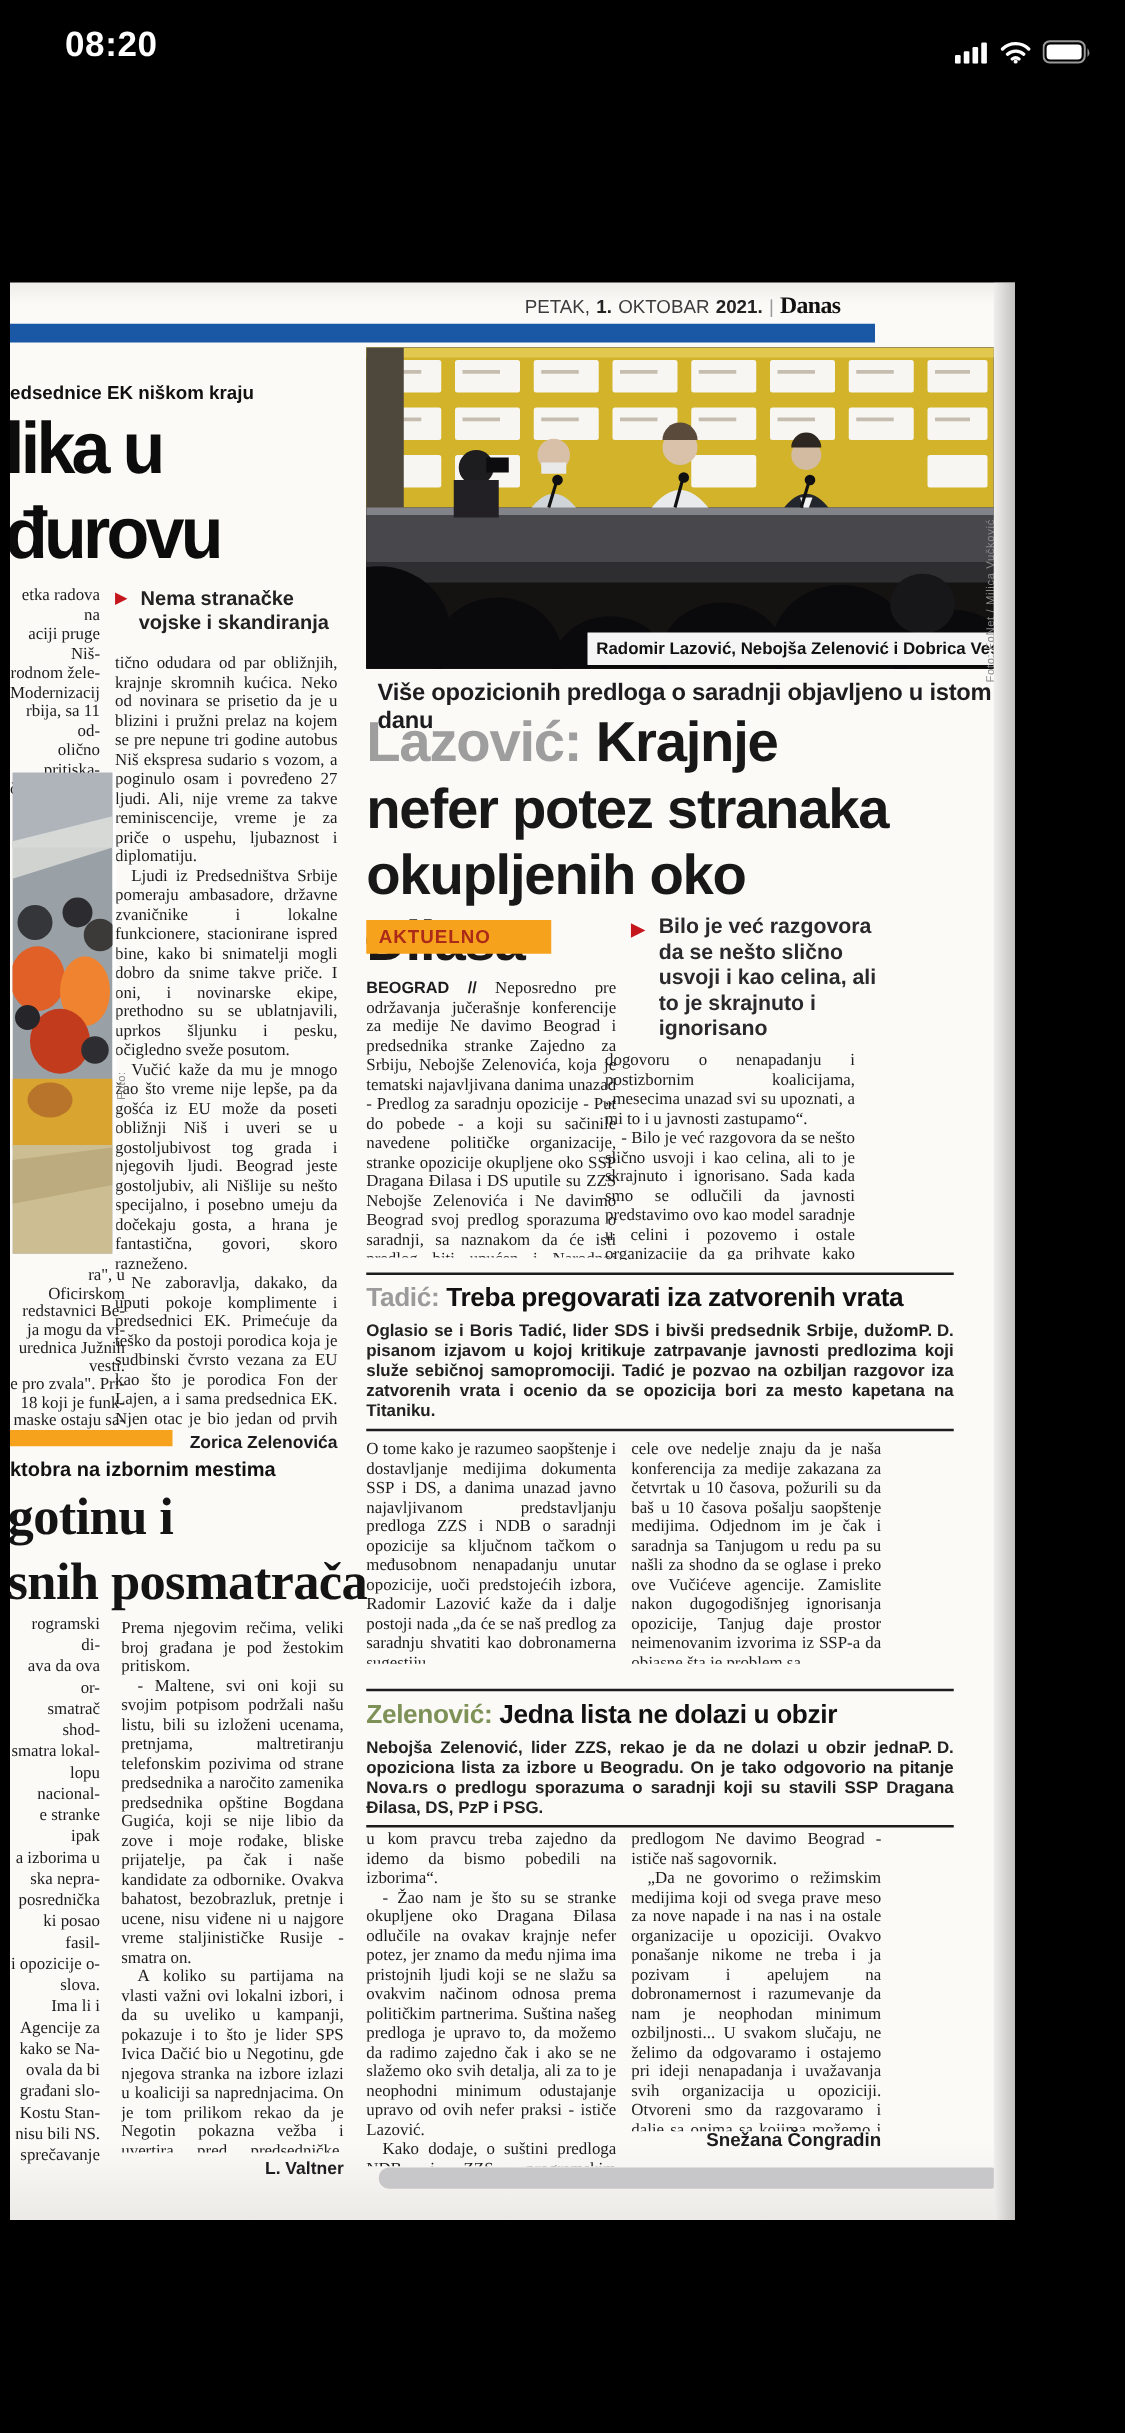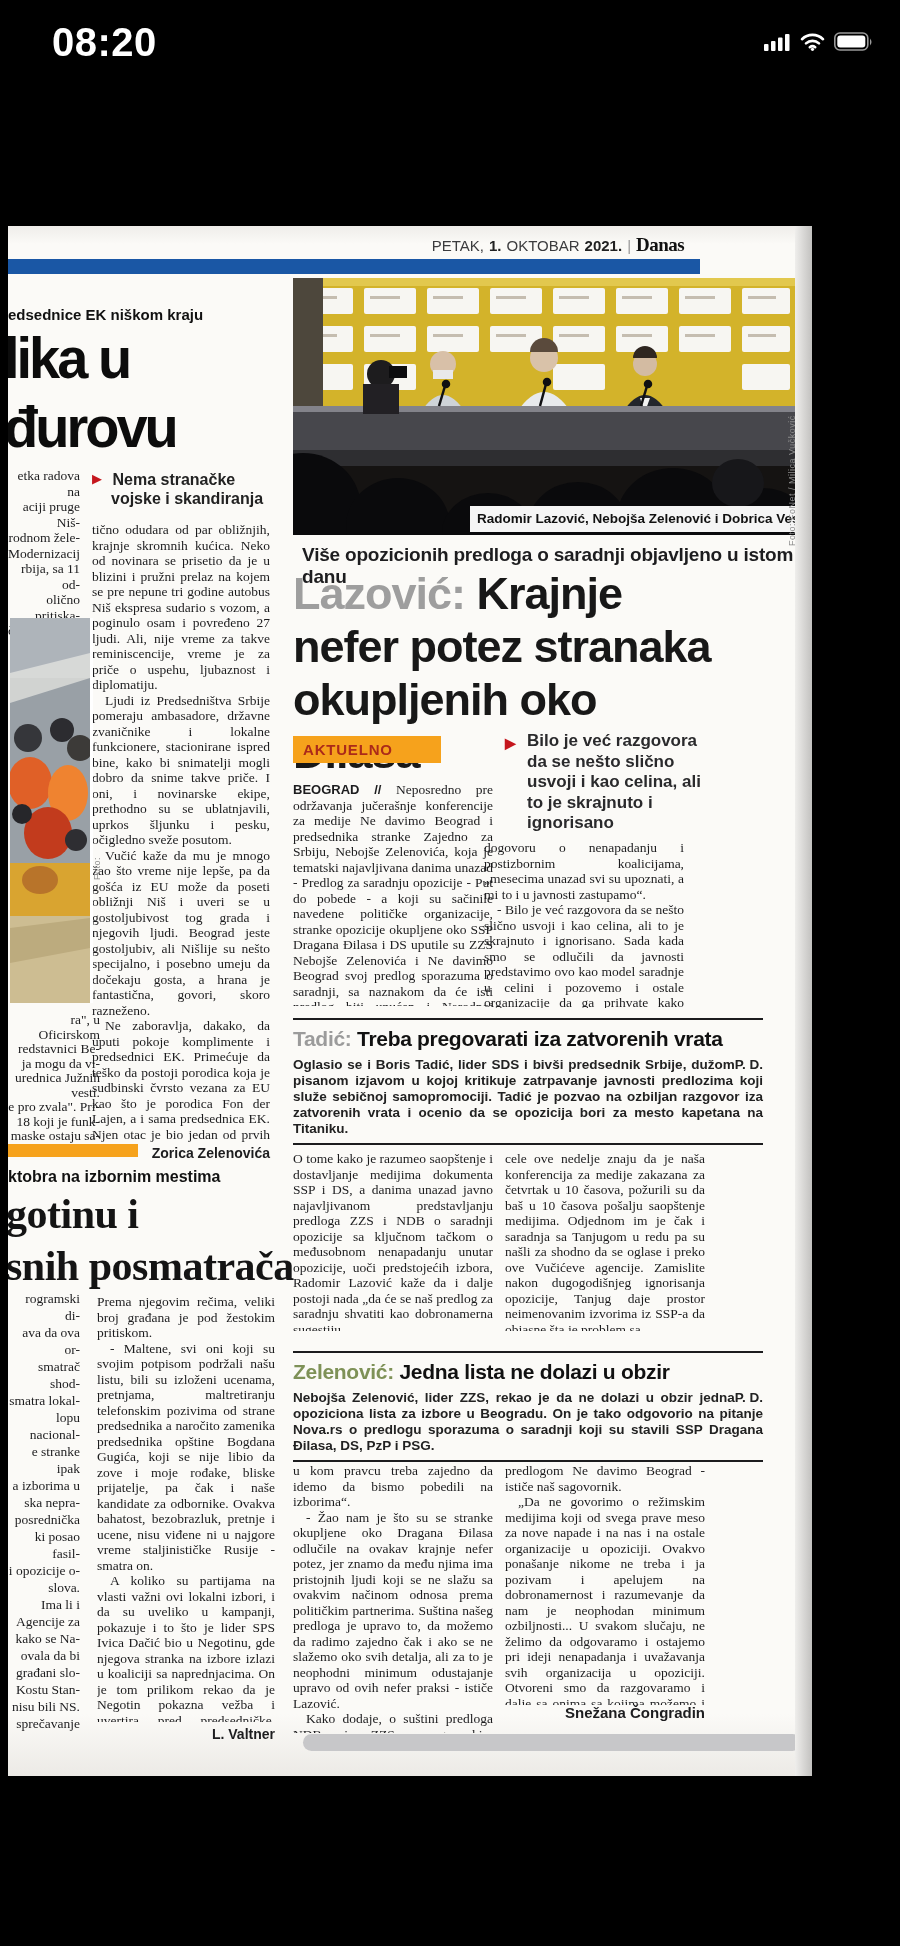--- a/index.html
+++ b/index.html
@@ -1,40 +1,40 @@
 <!DOCTYPE html>
 <html><head>
 <meta charset="utf-8">
 <style>
   html,body{margin:0;padding:0;background:#000;}
   body{width:900px;height:1946px;position:relative;overflow:hidden;
        font-family:"Liberation Sans",sans-serif;-webkit-font-smoothing:antialiased;}
 
   
   .statusbar{position:absolute;left:0;top:0;width:900px;height:110px;background:#000;z-index:50;}
-  .time{position:absolute;left:52px;top:20px;color:#fff;font-size:40px;font-weight:600;letter-spacing:.5px;}
+  .time{position:absolute;left:52px;top:20px;color:#fff;font-size:28px;font-weight:600;letter-spacing:.5px;}
   .sicons{position:absolute;right:26px;top:32px;display:flex;align-items:center;gap:9px;}
 
   
   .page{position:absolute;left:8px;top:226px;width:804px;height:1550px;
         background:linear-gradient(180deg,#efedea 0,#fbfaf7 18px,#fbfaf7 96%,#eceae6 100%);
         color:#1d1d1f;overflow:hidden;}
   .page-edge-right{position:absolute;left:787px;top:0;width:17px;height:1550px;
         background:linear-gradient(90deg,#efeeec,#c2c1bf);}
   .body-col{position:absolute;font-family:"Liberation Serif","DejaVu Serif",serif;
         font-size:13.5px;line-height:15.5px;text-align:justify;color:#1c1c1e;overflow:hidden;}
   .body-col p{margin:0;}
   .body-col p + p{text-indent:13px;}
   .frag{white-space:pre-line;text-align:right;overflow:hidden;}
   .byline{font-family:"Liberation Sans",sans-serif;font-weight:bold;font-size:14px;text-align:right;}
   .kicker{font-weight:bold;color:#111;}
   .vtext{writing-mode:vertical-rl;transform:rotate(180deg);font-size:9px;color:#8a8a8a;letter-spacing:.5px;}
 
   
-  .masthead{position:absolute;left:400px;top:8px;width:300px;font-size:15px;color:#3c3c3e;
+  .masthead{position:absolute;left:388px;top:8px;width:300px;font-size:15px;color:#3c3c3e;
         display:flex;gap:5px;justify-content:center;align-items:baseline;}
   .masthead .b{font-weight:bold;color:#222;}
   .masthead .sep{color:#999;}
   .brand{font-family:"Liberation Serif","DejaVu Serif",serif;font-weight:bold;font-size:19px;color:#111;letter-spacing:-.5px;}
   .bluebar{position:absolute;left:0;top:33px;width:692px;height:15px;background:#1a57a5;}
 
   
   .lt-kicker{position:absolute;left:0;top:80px;font-size:15px;font-weight:bold;}
   .lt-headline{position:absolute;left:-4px;top:98px;width:280px;font-weight:bold;font-size:56px;
         line-height:66px;letter-spacing:-3px;color:#0c0c0c;transform:scaleY(1.04);transform-origin:top left;}

